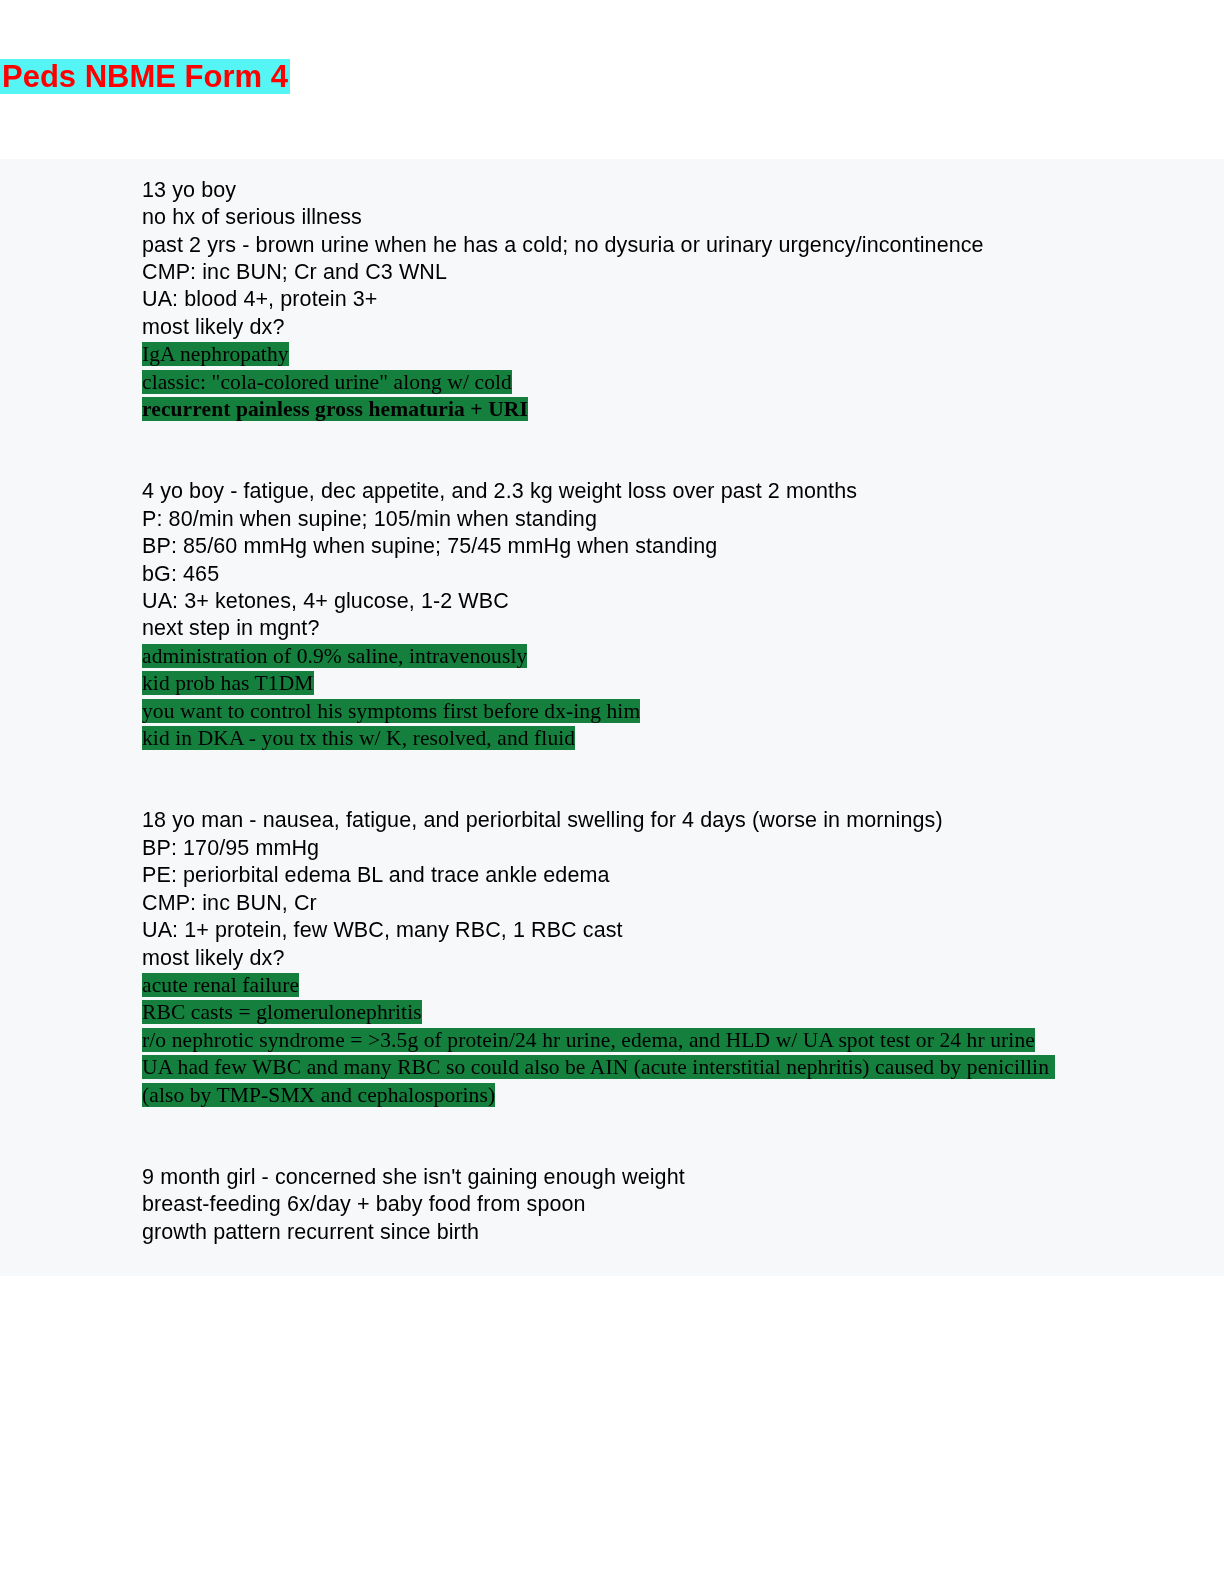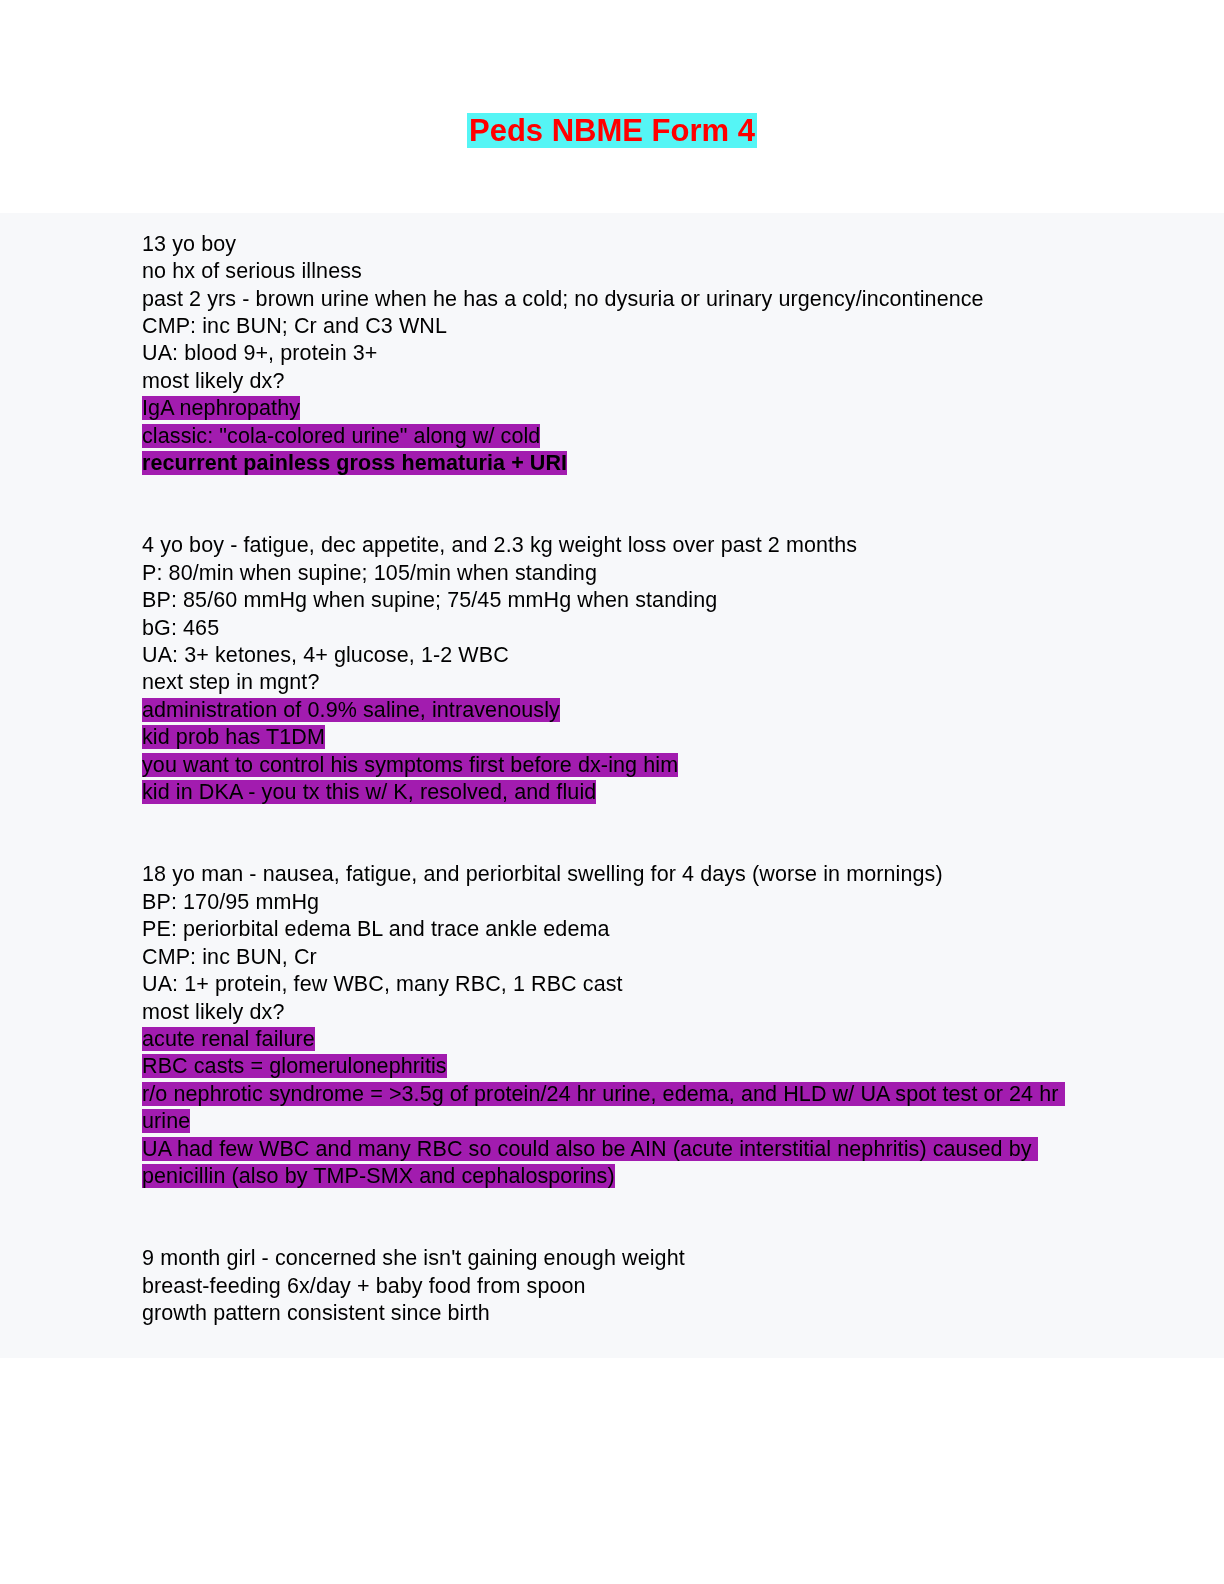--- a/index.html
+++ b/index.html
@@ -17,26 +17,25 @@
   }
   .page {
     width: 1224px;
     min-height: 1584px;
     background: #ffffff;
     box-sizing: border-box;
     padding: 0;
     position: relative;
   }
   .doc-title {
-    text-align: center;
     font-size: 31px;
     font-weight: bold;
     color: #ff0000;
     margin: 0;
-    padding-top: 112px;
+    padding-top: 58px;
     line-height: 1.25;
   }
   .doc-title span.hl {
     background: #55f5f5;
     padding: 0 2px;
   }
   .content {
     margin-top: 62px;
     background: #f7f8fa;
     padding: 18px 8px 30px 0;
@@ -47,22 +46,23 @@
     padding: 0 140px 0 142px;
   }
   .line {
     font-size: 21.5px;
     line-height: 27.4px;
     color: #000000;
     white-space: pre-wrap;
     letter-spacing: 0.1px;
   }
   .line.highlight > span {
-    background: #a21caf;
+    background: #15803d;
     box-decoration-break: clone;
+    font-family: Liberation Serif, serif;
     -webkit-box-decoration-break: clone;
   }
   .line.bold > span {
     font-weight: bold;
   }
   .gap-lg {
     height: 55px;
   }
 </style>
 </head>
@@ -74,21 +74,21 @@
     <span class="hl">Peds NBME Form 4</span>
   </h1>
 
   <div class="content">
     <div class="block" id="body-block">
         <div class="section">
           <div class="line"><span>13 yo boy</span></div>
           <div class="line"><span>no hx of serious illness</span></div>
           <div class="line"><span>past 2 yrs - brown urine when he has a cold; no dysuria or urinary urgency/incontinence</span></div>
           <div class="line"><span>CMP: inc BUN; Cr and C3 WNL</span></div>
-          <div class="line"><span>UA: blood 9+, protein 3+</span></div>
+          <div class="line"><span>UA: blood 4+, protein 3+</span></div>
           <div class="line"><span>most likely dx?</span></div>
           <div class="line highlight"><span>IgA nephropathy</span></div>
           <div class="line highlight"><span>classic: "cola-colored urine" along w/ cold</span></div>
           <div class="line highlight bold"><span>recurrent painless gross hematuria + URI</span></div>
         </div>
         <div class="gap-lg"></div>
         <div class="section">
           <div class="line"><span>4 yo boy - fatigue, dec appetite, and 2.3 kg weight loss over past 2 months</span></div>
           <div class="line"><span>P: 80/min when supine; 105/min when standing</span></div>
           <div class="line"><span>BP: 85/60 mmHg when supine; 75/45 mmHg when standing</span></div>
@@ -110,18 +110,18 @@
           <div class="line"><span>most likely dx?</span></div>
           <div class="line highlight"><span>acute renal failure</span></div>
           <div class="line highlight"><span>RBC casts = glomerulonephritis</span></div>
           <div class="line highlight"><span>r/o nephrotic syndrome = &gt;3.5g of protein/24 hr urine, edema, and HLD w/ UA spot test or 24 hr urine</span></div>
           <div class="line highlight"><span>UA had few WBC and many RBC so could also be AIN (acute interstitial nephritis) caused by penicillin (also by TMP-SMX and cephalosporins)</span></div>
         </div>
         <div class="gap-lg"></div>
         <div class="section">
           <div class="line"><span>9 month girl - concerned she isn't gaining enough weight</span></div>
           <div class="line"><span>breast-feeding 6x/day + baby food from spoon</span></div>
-          <div class="line"><span>growth pattern consistent since birth</span></div>
+          <div class="line"><span>growth pattern recurrent since birth</span></div>
         </div>
       </div>
   </div>
 
 </div>
 
 </body></html>

